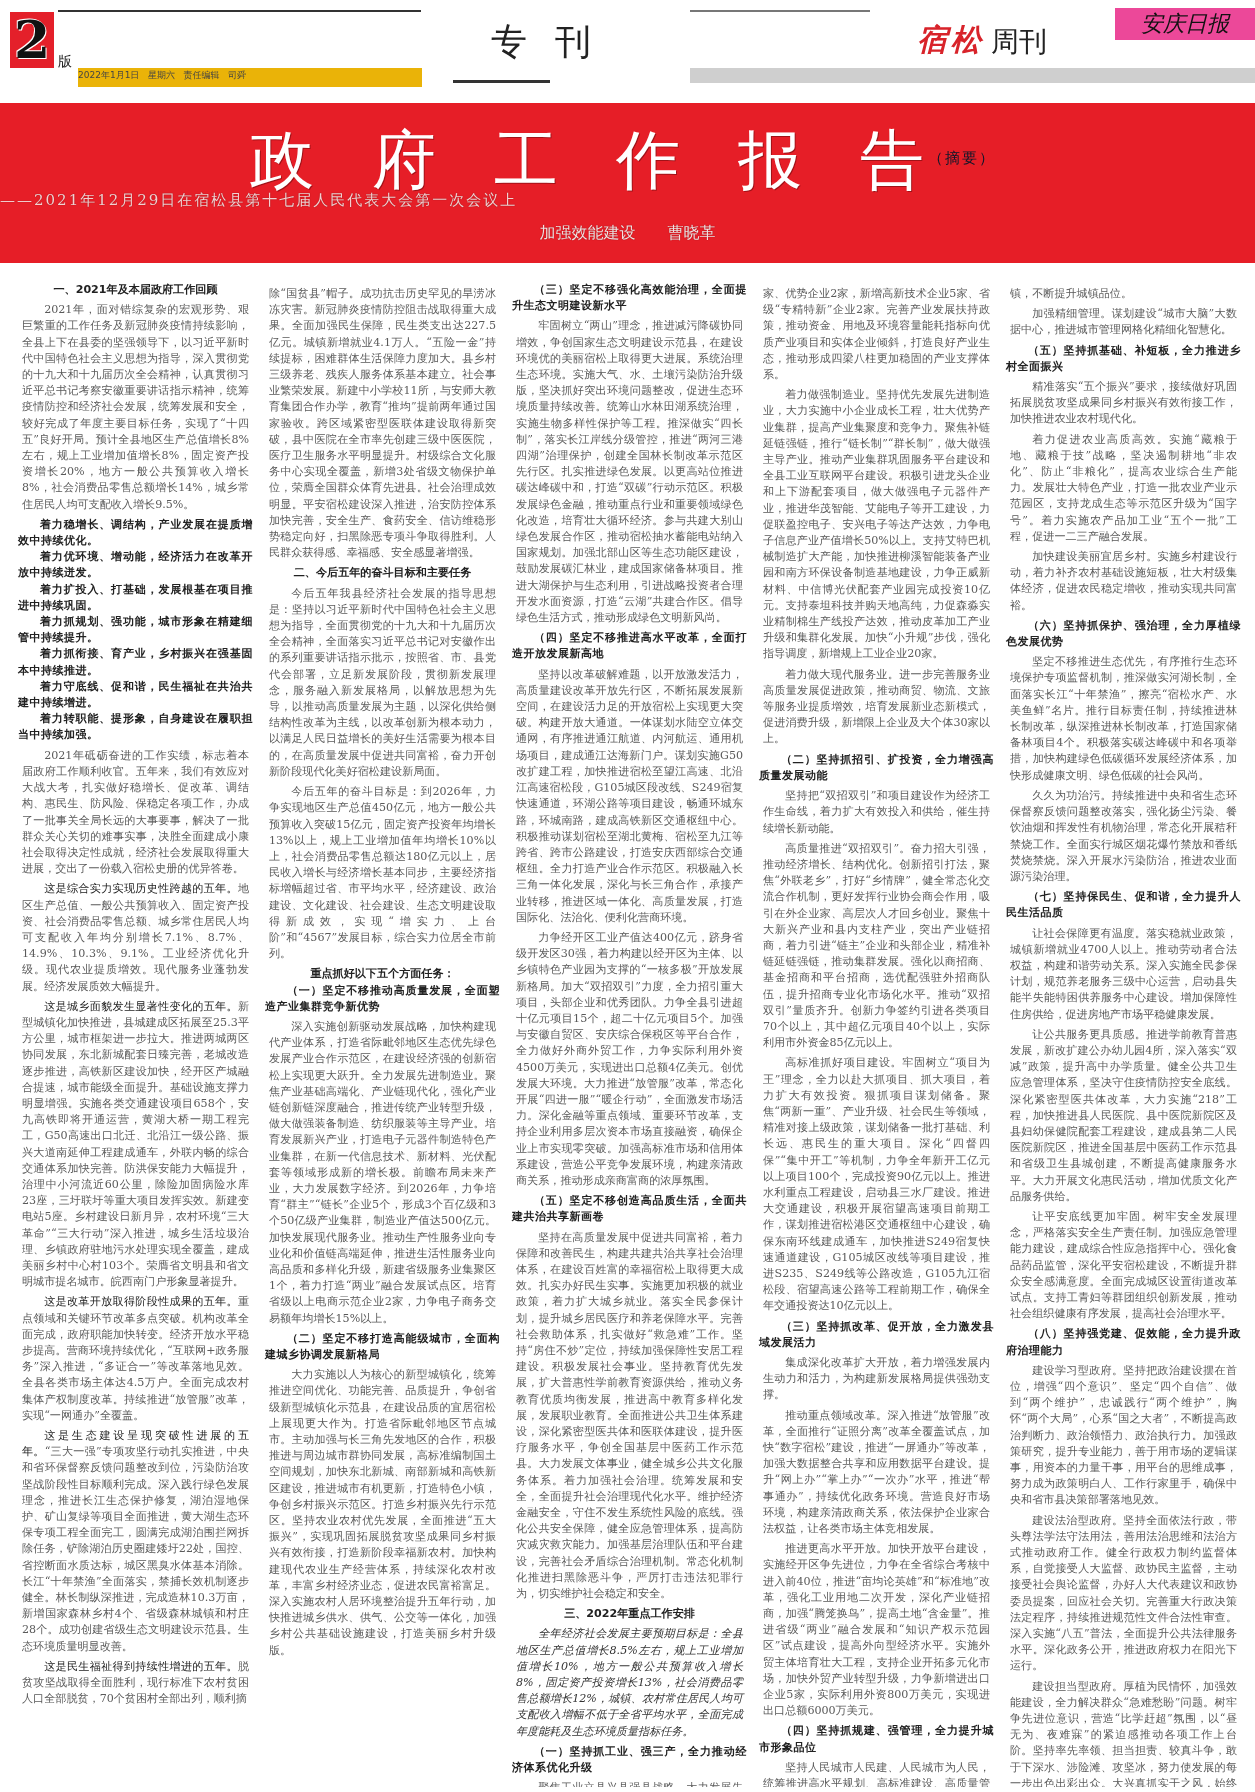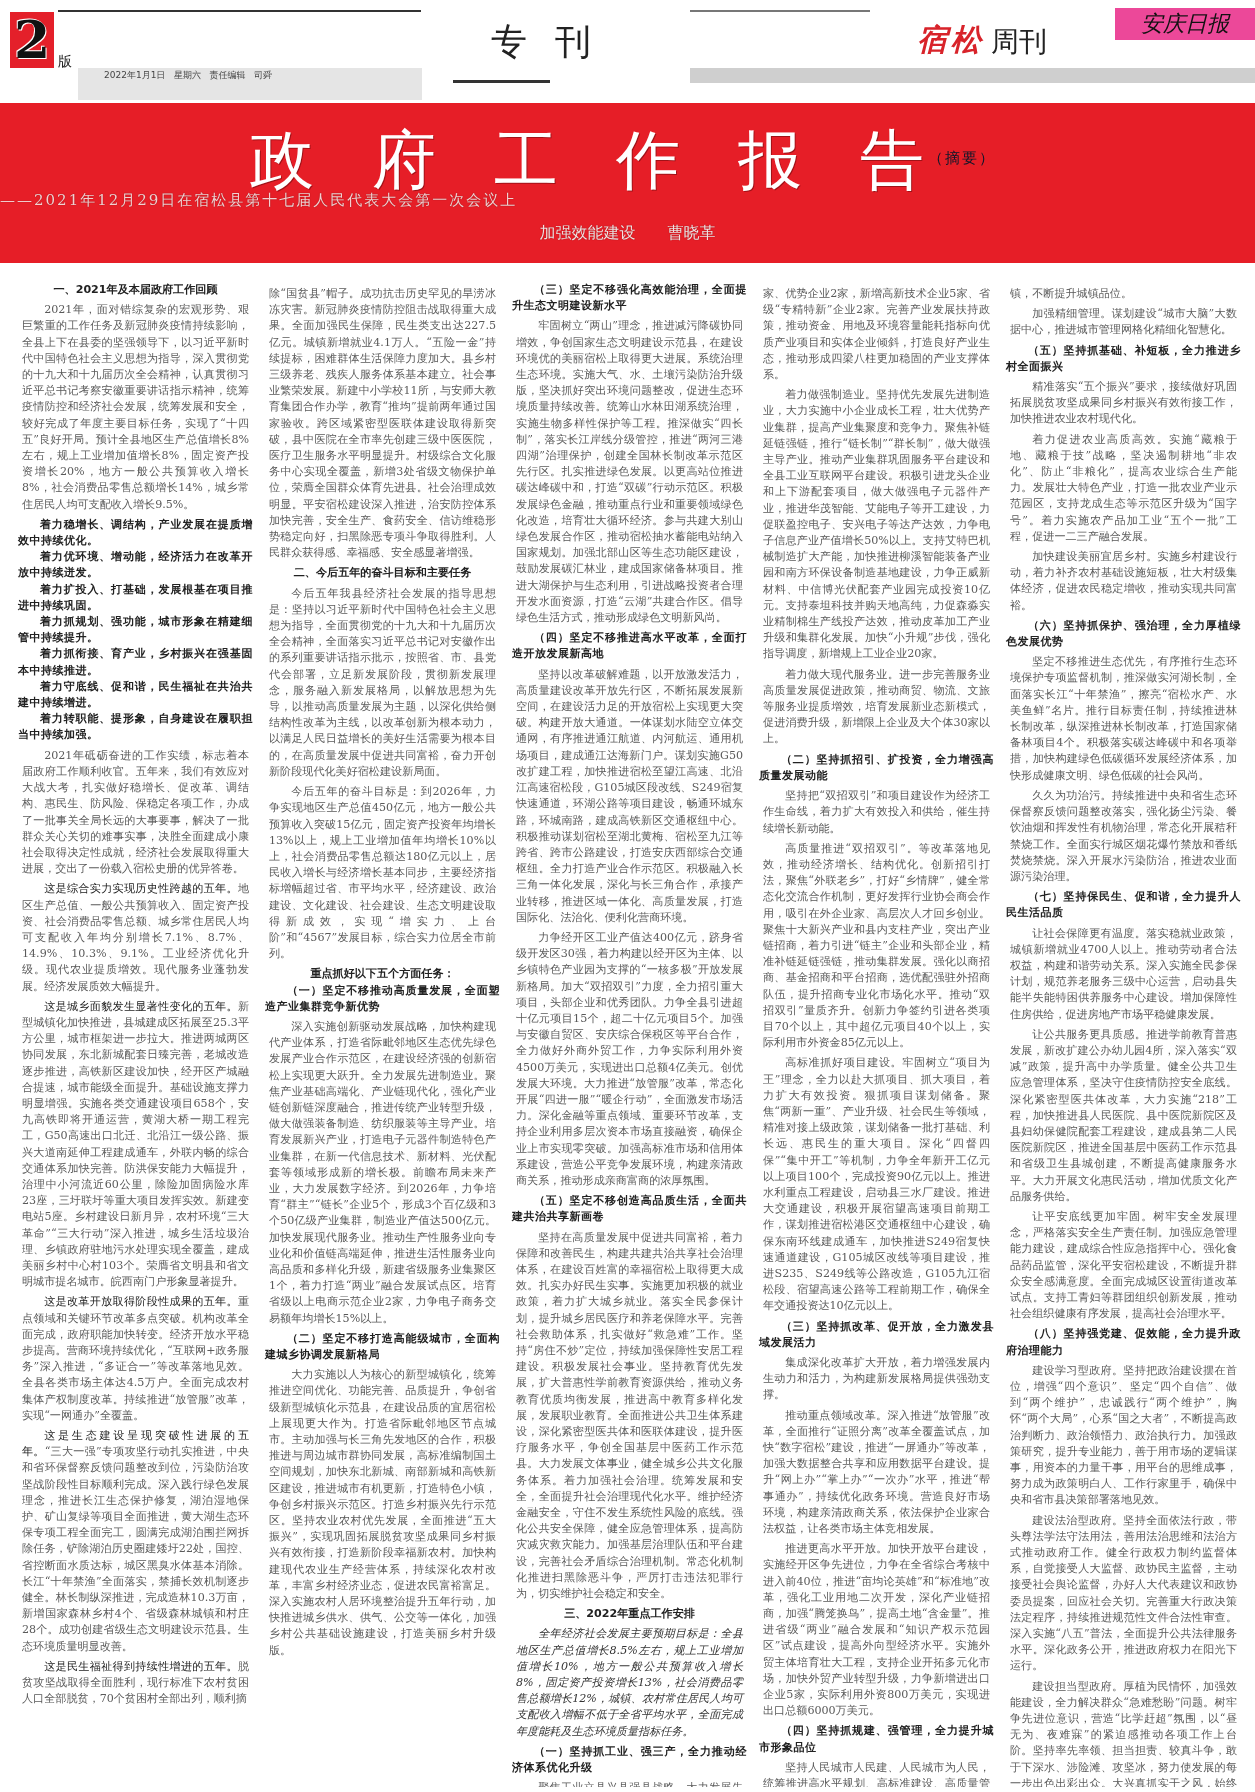--- a/index.html
+++ b/index.html
@@ -3,21 +3,21 @@
 <meta charset="utf-8">
 <style>
   html, body { margin: 0; padding: 0; background: #ffffff; }
   body { width: 1255px; height: 1792px; overflow: hidden; position: relative; font-family: "DejaVu Serif", "Liberation Serif", serif; color: #3a3a3a; }
   .masthead { position: absolute; left: 0; top: 0; width: 1255px; height: 88px; }
   .page-num { position: absolute; left: 10px; top: 12px; width: 44px; height: 56px; background: #e4202a; display: flex; align-items: center; justify-content: center; }
   .page-num span { font-family: "DejaVu Serif", serif; font-weight: bold; font-size: 52px; color: #111; line-height: 1; text-shadow: 1px 1px 0 #fff, -1px -1px 0 #fff; }
   .ban-label { position: absolute; left: 58px; top: 53px; font-size: 14px; color: #222; font-family: "DejaVu Sans", sans-serif; }
   .top-rule { position: absolute; left: 58px; top: 10px; width: 363px; height: 2px; background: #333; }
   .top-rule-r { position: absolute; left: 690px; top: 10px; width: 180px; height: 2px; background: #777; }
-  .date-bar { position: absolute; left: 78px; top: 68px; width: 344px; height: 32px; background: #e5e5e5; font-family: "DejaVu Sans", sans-serif; font-size: 9px; color: #444; line-height: 15px; padding-left: 26px; box-sizing: border-box; white-space: pre; }
+  .date-bar { position: absolute; left: 78px; top: 68px; width: 344px; height: 19px; background: #eab308; font-family: "DejaVu Sans", sans-serif; font-size: 9px; color: #444; line-height: 15px; box-sizing: border-box; white-space: pre; }
   .date-bar-r { position: absolute; left: 690px; top: 68px; width: 565px; height: 15px; background: #cfcfcf; }
   .section-title { position: absolute; left: 430px; top: 18px; width: 250px; text-align: center; font-family: "DejaVu Sans", sans-serif; font-size: 36px; letter-spacing: 28px; color: #222; }
   .section-underline { position: absolute; left: 453px; top: 80px; width: 97px; height: 3px; background: #333; }
   .brand { position: absolute; left: 905px; top: 20px; display: flex; align-items: flex-end; }
   .brand-red { font-family: "DejaVu Serif", serif; font-weight: bold; font-size: 30px; color: #d8232a; font-style: italic; letter-spacing: 4px; margin-left: 12px; }
   .brand-black { font-family: "DejaVu Sans", sans-serif; font-size: 28px; color: #222; margin-left: 6px; }
   .paper-logo { position: absolute; left: 1115px; top: 8px; width: 140px; height: 32px; background: #ec4899; font-family: "DejaVu Serif", serif; font-style: italic; font-size: 22px; color: #111; text-align: center; line-height: 32px; }
 
   .banner { position: absolute; left: 0; top: 103px; width: 1255px; height: 160px; background: #e61e27; }
   .headline { position: absolute; left: 250px; top: 14px; font-family: "DejaVu Serif", serif; font-size: 64px; color: #fff; letter-spacing: 58px; white-space: nowrap; text-shadow: 1px 1px 0 #a01218; }
@@ -103,21 +103,21 @@
       <h4>（一）坚持抓工业、强三产，全力推动经济体系优化升级</h4>
       <p>聚焦工业立县兴县强县战略，大力发展先进制造业和现代服务业，不断提升产业基础能力和产业链水平，提高经济质量效益和核心竞争力。</p>
       <p>着力做实产业根基。提高产业链供应链嵌入水平。深化与省际毗邻地区产业合作、协同发展，编制示范区规划和年度实施计划。深入实施创新驱动发展战略，推进多层次创新平台建设，加强产学研合作，开展高新技术企业培育、科技创新型企业培育和优质企业品牌培育行动，力争新增国家知识产权贯标认证企业5</p>
     </div>
     <div class="col">
       <p style="text-indent: 0px;">家、优势企业2家，新增高新技术企业5家、省级“专精特新”企业2家。完善产业发展扶持政策，推动资金、用地及环境容量能耗指标向优质产业项目和实体企业倾斜，打造良好产业生态，推动形成四梁八柱更加稳固的产业支撑体系。</p>
       <p>着力做强制造业。坚持优先发展先进制造业，大力实施中小企业成长工程，壮大优势产业集群，提高产业集聚度和竞争力。聚焦补链延链强链，推行“链长制”“群长制”，做大做强主导产业。推动产业集群巩固服务平台建设和全县工业互联网平台建设。积极引进龙头企业和上下游配套项目，做大做强电子元器件产业，推进华茂智能、艾能电子等开工建设，力促联盈控电子、安兴电子等达产达效，力争电子信息产业产值增长50%以上。支持艾特巴机械制造扩大产能，加快推进柳溪智能装备产业园和南方环保设备制造基地建设，力争正威新材料、中信博光伏配套产业园完成投资10亿元。支持泰坦科技并购天地高纯，力促森淼实业精制棉生产线投产达效，推动皮革加工产业升级和集群化发展。加快“小升规”步伐，强化指导调度，新增规上工业企业20家。</p>
       <p>着力做大现代服务业。进一步完善服务业高质量发展促进政策，推动商贸、物流、文旅等服务业提质增效，培育发展新业态新模式，促进消费升级，新增限上企业及大个体30家以上。</p>
       <h4>（二）坚持抓招引、扩投资，全力增强高质量发展动能</h4>
       <p>坚持把“双招双引”和项目建设作为经济工作生命线，着力扩大有效投入和供给，催生持续增长新动能。</p>
-      <p>高质量推进“双招双引”。等改革落地见效，推动经济增长、结构优化。创新招引打法，聚焦“外联老乡”，打好“乡情牌”，健全常态化交流合作机制，更好发挥行业协会商会作用，吸引在外企业家、高层次人才回乡创业。聚焦十大新兴产业和县内支柱产业，突出产业链招商，着力引进“链主”企业和头部企业，精准补链延链强链，推动集群发展。强化以商招商、基金招商和平台招商，选优配强驻外招商队伍，提升招商专业化市场化水平。推动“双招双引”量质齐升。创新力争签约引进各类项目70个以上，其中超亿元项目40个以上，实际利用市外资金85亿元以上。</p>
+      <p>高质量推进“双招双引”。奋力招大引强，推动经济增长、结构优化。创新招引打法，聚焦“外联老乡”，打好“乡情牌”，健全常态化交流合作机制，更好发挥行业协会商会作用，吸引在外企业家、高层次人才回乡创业。聚焦十大新兴产业和县内支柱产业，突出产业链招商，着力引进“链主”企业和头部企业，精准补链延链强链，推动集群发展。强化以商招商、基金招商和平台招商，选优配强驻外招商队伍，提升招商专业化市场化水平。推动“双招双引”量质齐升。创新力争签约引进各类项目70个以上，其中超亿元项目40个以上，实际利用市外资金85亿元以上。</p>
       <p>高标准抓好项目建设。牢固树立“项目为王”理念，全力以赴大抓项目、抓大项目，着力扩大有效投资。狠抓项目谋划储备。聚焦“两新一重”、产业升级、社会民生等领域，精准对接上级政策，谋划储备一批打基础、利长远、惠民生的重大项目。深化“四督四保”“集中开工”等机制，力争全年新开工亿元以上项目100个，完成投资90亿元以上。推进水利重点工程建设，启动县三水厂建设。推进大交通建设，积极开展宿望高速项目前期工作，谋划推进宿松港区交通枢纽中心建设，确保东南环线建成通车，加快推进S249宿复快速通道建设，G105城区改线等项目建设，推进S235、S249线等公路改造，G105九江宿松段、宿望高速公路等工程前期工作，确保全年交通投资达10亿元以上。</p>
       <h4>（三）坚持抓改革、促开放，全力激发县域发展活力</h4>
       <p>集成深化改革扩大开放，着力增强发展内生动力和活力，为构建新发展格局提供强劲支撑。</p>
       <p>推动重点领域改革。深入推进“放管服”改革，全面推行“证照分离”改革全覆盖试点，加快“数字宿松”建设，推进“一屏通办”等改革，加强大数据整合共享和应用数据平台建设。提升“网上办”“掌上办”“一次办”水平，推进“帮事通办”，持续优化政务环境。营造良好市场环境，构建亲清政商关系，依法保护企业家合法权益，让各类市场主体竞相发展。</p>
       <p>推进更高水平开放。加快开放平台建设，实施经开区争先进位，力争在全省综合考核中进入前40位，推进“亩均论英雄”和“标准地”改革，强化工业用地二次开发，深化产业链招商，加强“腾笼换鸟”，提高土地“含金量”。推进省级“两业”融合发展和“知识产权示范园区”试点建设，提高外向型经济水平。实施外贸主体培育壮大工程，支持企业开拓多元化市场，加快外贸产业转型升级，力争新增进出口企业5家，实际利用外资800万美元，实现进出口总额6000万美元。</p>
       <h4>（四）坚持抓规建、强管理，全力提升城市形象品位</h4>
       <p>坚持人民城市人民建、人民城市为人民，统筹推进高水平规划、高标准建设、高质量管理，打造美丽宜居城市。</p>
       <p>优化规划布局。强化“多规合一”，构建功能互补的城市空间布局。以高水平规划引领高质量发展。</p>
       <p>提升功能品质。加快城市更新步伐，启动老城区更新规划编制，完善城市功能配套。因地制宜打造一批工业强镇、商贸重镇、旅游名</p>
     </div>

